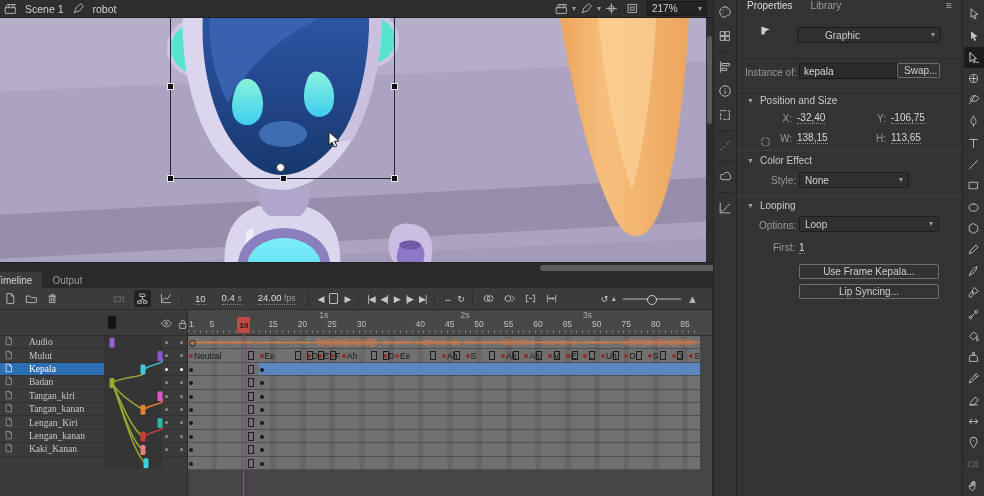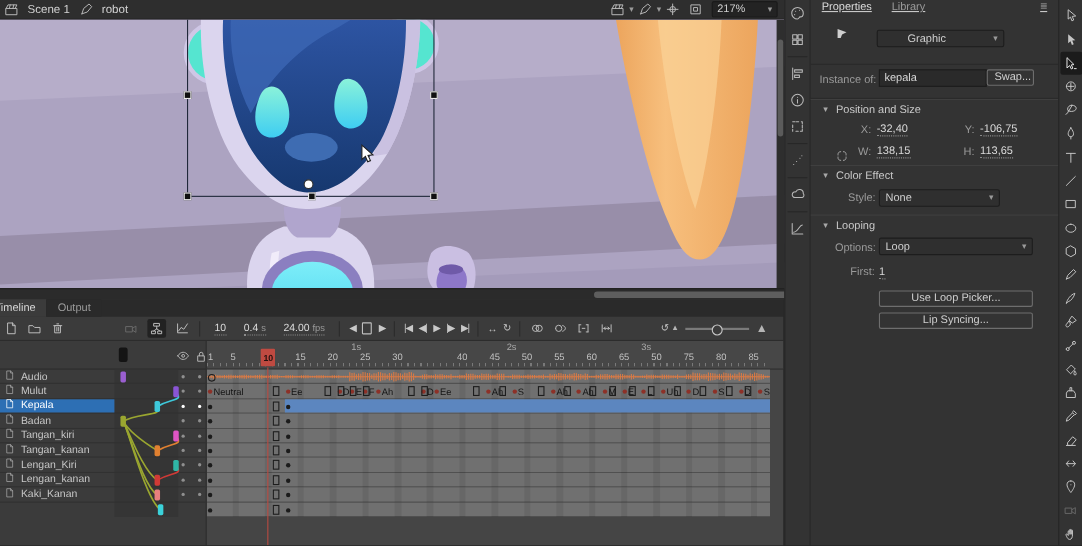--- a/index.html
+++ b/index.html
@@ -58,21 +58,21 @@
   #tl-left{position:relative;width:188px;background:#3b3b3b;border-right:1px solid #2a2a2a;box-sizing:border-box;}
   #tl-lhead{position:relative;height:26px;border-bottom:1px solid #2c2c2c;box-sizing:border-box;}
   #parent-pill{position:absolute;left:108px;top:6px;width:8px;height:13px;background:#141414;border-radius:2px;}
   #eye-h{position:absolute;left:160px;top:7px;color:#b5b5b5}
   #lock-h{position:absolute;left:176px;top:7px;color:#b5b5b5}
   #tl-rows{position:relative;height:134px;}
   #pstrip{position:absolute;left:104px;top:0;bottom:0;width:58px;background:#353535;}
   .lrow{position:relative;height:13.4px;border-bottom:1px solid #313131;box-sizing:border-box;display:flex;align-items:center;}
   .lrow.sel .selbg{position:absolute;left:0;top:0;bottom:0;width:104px;background:var(--sel-blue);}
   .licon{margin-left:4px;color:#a8a8a8;position:relative}
-  .lname{margin-left:5px;font-size:9.5px;color:#c7c7c7;position:relative;}
+  .lname{margin-left:15px;font-size:9.5px;color:#c7c7c7;position:relative;font-family:Liberation Serif, serif;}
   .lrow.sel .lname,.lrow.sel .licon{color:#fff;}
   .vdot{position:absolute;width:3px;height:3px;border-radius:50%;background:#8f8f8f;top:5px;}
   .vdot.w{background:#fff}
   #psvg{position:absolute;left:0;top:0;}
   
   #tl-frames{position:relative;flex:1;background:#454545;overflow:hidden;}
   #ruler{position:relative;height:26px;background:#474747;border-bottom:1px solid #2e2e2e;box-sizing:border-box;}
   .rnum{position:absolute;top:9px;font-size:8.5px;color:#c2c2c2;}
   .rsec{position:absolute;top:0px;font-size:8.5px;color:#aaa;}
   #rticks{position:absolute;left:0;bottom:2px;width:512px;height:3px;opacity:.6;
@@ -87,29 +87,29 @@
   .liplab{position:absolute;top:2px;font-size:8.5px;color:#141414;white-space:nowrap;}
   #playline{position:absolute;width:1px;background:var(--playhead);top:24px;bottom:0;opacity:.95;z-index:5;}
   #playmark{position:absolute;top:7px;width:13px;height:16px;background:var(--playhead);border-radius:1px;z-index:6;
      display:flex;align-items:center;justify-content:center;font-size:8px;color:#26100e;font-weight:bold;}
   
   #dock{position:absolute;left:713px;top:0;width:24px;height:496px;background:#333;border-left:1px solid #262626;border-right:1px solid #262626;box-sizing:border-box;}
   .dicon{width:22px;height:24px;display:flex;align-items:center;justify-content:center;color:#b8b8b8;}
   .dsep{height:1px;background:#272727;margin:3px 2px;}
   
   #props{position:absolute;left:737px;top:0;width:225px;height:496px;background:#333;}
-  .ptabs{height:12px;display:flex;align-items:flex-end;overflow:hidden;padding-left:10px;text-decoration:underline;}
+  .ptabs{height:12px;display:flex;align-items:center;overflow:hidden;padding-left:10px;}
   .ptab{font-size:10px;margin-right:18px;margin-top:-2px;color:#9a9a9a;}
   .ptab.active{color:#dcdcdc;}
   .pmenu{margin-left:auto;margin-right:10px;margin-top:-3px;color:#aaa;font-size:11px}
   .psym{position:relative;height:46px;border-bottom:1px solid #2a2a2a;}
   .symicon{position:absolute;left:22px;top:12px;color:#cfcfcf}
   .dd{position:absolute;height:16px;background:#2f2f2f;border:1px solid #1d1d1d;border-radius:2px;
       display:flex;align-items:center;justify-content:space-between;padding:0 5px;color:#d0d0d0;box-sizing:border-box;}
-  #dd-symbol{left:60px;top:15px;width:116px;padding-left:27px;}
+  #dd-symbol{left:60px;top:15px;width:144px;padding-left:27px;}
   .pinst{position:relative;height:30px;border-bottom:1px solid #2a2a2a;}
   .plabel{color:#9a9a9a;font-size:10px;}
   .pinst .plabel{position:absolute;left:8px;top:8px;}
   .pinput{position:absolute;left:62px;top:4px;width:88px;height:14px;background:#2a2a2a;border:1px solid #1c1c1c;
       color:#d8d8d8;font-size:10px;font-family:inherit;padding:0 4px;}
   .pbtn{background:transparent;border:1px solid #6e6e6e;border-radius:2px;color:#cfcfcf;font-size:10px;
       font-family:inherit;height:15px;line-height:13px;padding:0 6px;}
   .swap{position:absolute;left:160px;top:4px;width:43px;}
   .psec-h{height:18px;display:flex;align-items:center;padding-left:10px;color:#c9c9c9;border-top:1px solid #3f3f3f;text-align:right;}
   .psec-h .tri{color:#a8a8a8;font-size:7px;margin-right:6px;}
@@ -723,21 +723,21 @@
       <div class="dd" id="dd-loop">
         <span>Loop</span>
           <span class="chev">▾</span>
       </div>
     </div>
     <div class="firstRow">
       <span class="plabel">First:</span>
       <span class="hot">1</span>
     </div>
     <div style="position:relative;height:48px">
-      <button class="pbtn bigbtn" style="top:4px">Use Loop Picker...</button>
+      <button class="pbtn bigbtn" style="top:4px">Use Frame Kepala...</button>
       <button class="pbtn bigbtn" style="top:24px">Lip Syncing...</button>
     </div>
   </div>
 
   <div id="tools">
       <div class="tool">
         <svg width="13" height="13" viewBox="0 0 16 16" fill="none" stroke="currentColor" stroke-width="1.1" stroke-linecap="round" stroke-linejoin="round">
           <path d="M5 1.5v10l2.6-2.2 1.6 4.2 2-1-1.6-4 3.4-.4z"></path>
         </svg>
       </div>

